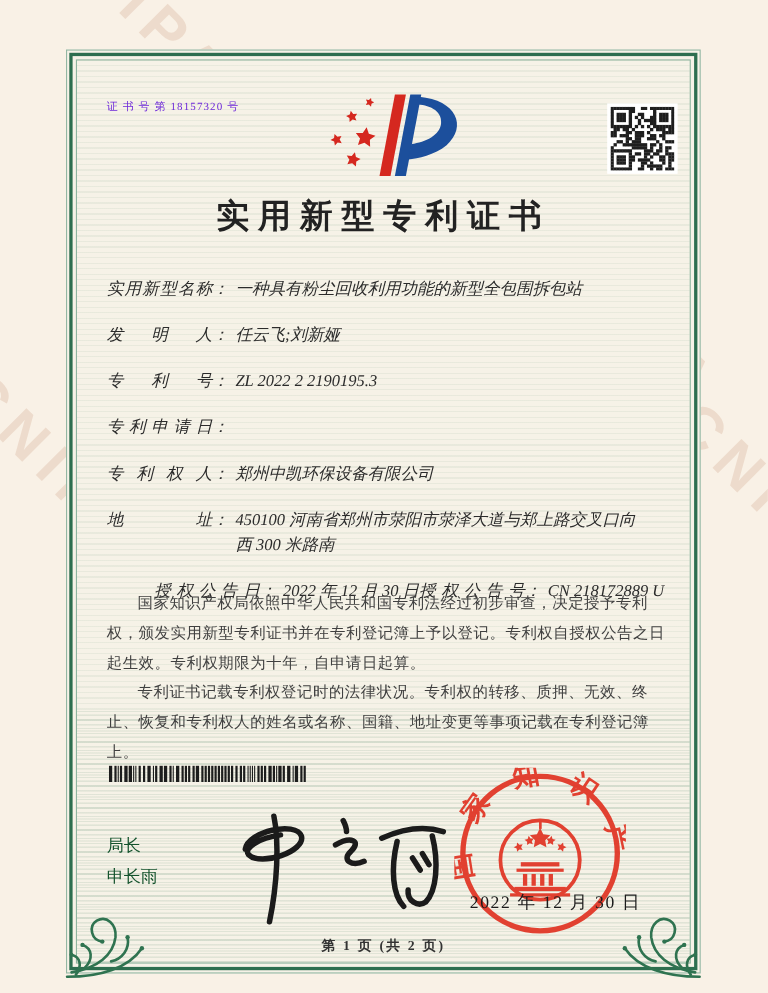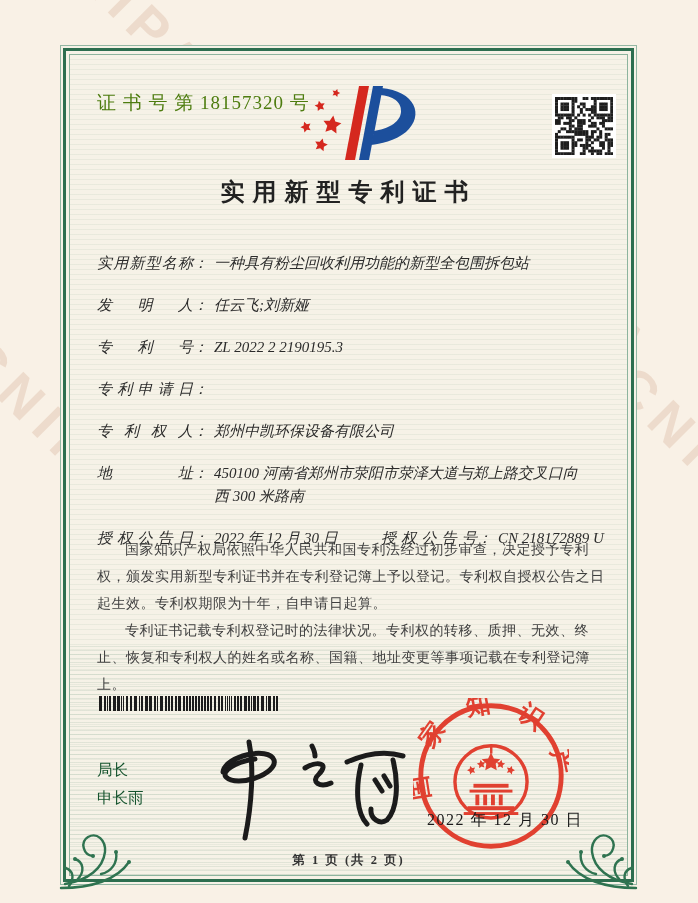--- a/index.html
+++ b/index.html
@@ -18,32 +18,32 @@
     position:absolute;left:60px;top:45px;width:577px;height:840px;
     background:#f6f2e7;border:1px solid #93b7a3;box-sizing:border-box;z-index:2;
   }
   .border2{position:absolute;inset:2px;border:3px solid #2d6e4f;pointer-events:none;}
   .border3{position:absolute;inset:8px;border:1px solid #8db49e;pointer-events:none;}
   .wave{position:absolute;inset:9px;
     background:repeating-linear-gradient(0deg, rgba(143,175,150,0.13) 0 1px, transparent 1px 5px);}
   .wave2{position:absolute;left:9px;right:9px;top:600px;bottom:9px;
     background:repeating-linear-gradient(0deg, rgba(125,162,138,0.18) 0 1px, transparent 1px 4px);}
   .content{position:absolute;inset:0;z-index:3;}
-  .cert-no{position:absolute;left:36px;top:44px;font-size:19px;letter-spacing:1px;color:#4d7c0f;}
+  .cert-no{position:absolute;left:36px;top:44px;font-size:10px;letter-spacing:1px;color:#6d28d9;}
   .logo{position:absolute;left:212px;top:36px;}
   .qr{position:absolute;right:20px;top:48px;background:#fff;padding:3px;line-height:0;}
   .title{position:absolute;left:0;right:0;top:130px;text-align:center;
-    font-size:24px;font-weight:bold;letter-spacing:8px;color:#222;margin:0;}
+    font-size:30px;font-weight:bold;letter-spacing:8px;color:#222;margin:0;}
   .fields{position:absolute;left:36px;right:28px;top:206px;font-size:15px;line-height:23px;}
   .field{display:flex;margin-bottom:19px;font-style:italic;}
   .fl{display:inline-block;width:96px;text-align:justify;text-align-last:justify;flex:none;}
   .colon{flex:none;margin-right:6px;}
   .fv{flex:1;white-space:pre-line;}
   .grant{display:flex;}
-  .grant-left{display:flex;width:284px;flex:none;}
+  .grant-left{display:flex;width:284px;flex:none;justify-content:flex-end;}
   .grant-right{display:flex;flex:1;}
   .paras{position:absolute;left:36px;right:30px;top:490px;
     font-size:14px;line-height:27px;letter-spacing:0.5px;color:#404040;}
   .paras p{margin:0;text-indent:2em;}
   .barcode{position:absolute;left:38px;top:650px;line-height:0;}
   .director{position:absolute;left:36px;top:710px;
     font-family:"Liberation Sans","DejaVu Sans",sans-serif;
     font-size:15.5px;line-height:28px;color:#14532d;}
   .signature{position:absolute;left:118px;top:686px;line-height:0;}
   .seal{position:absolute;left:352px;top:652px;line-height:0;}

